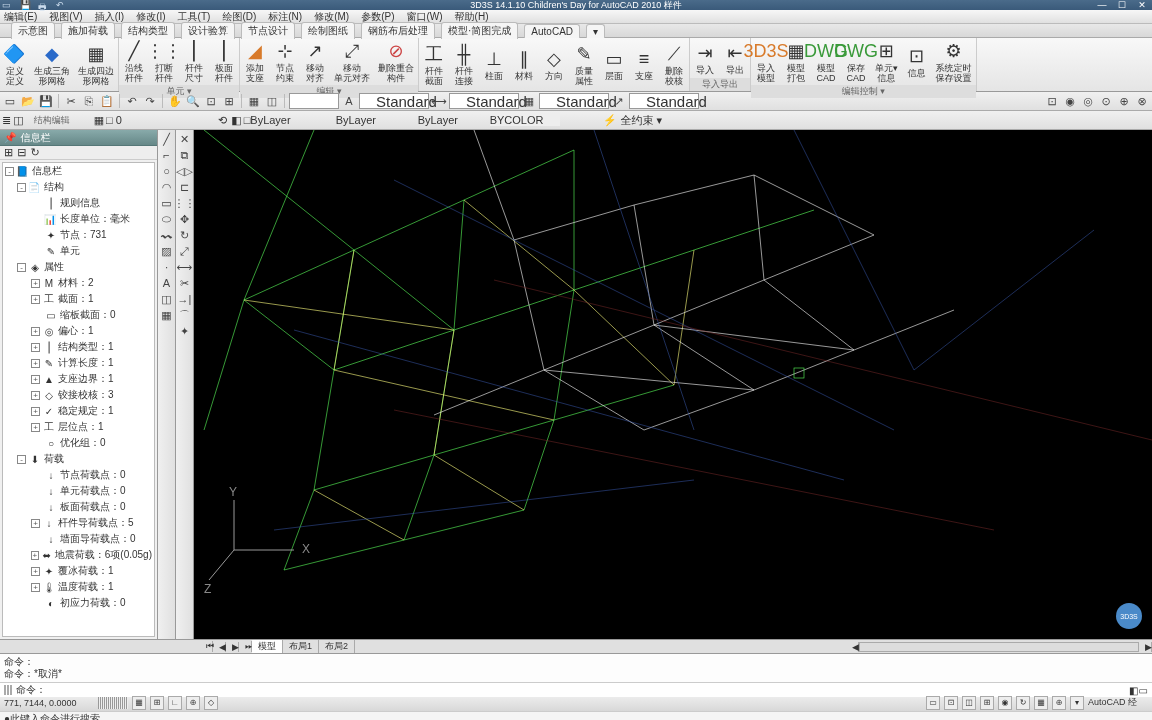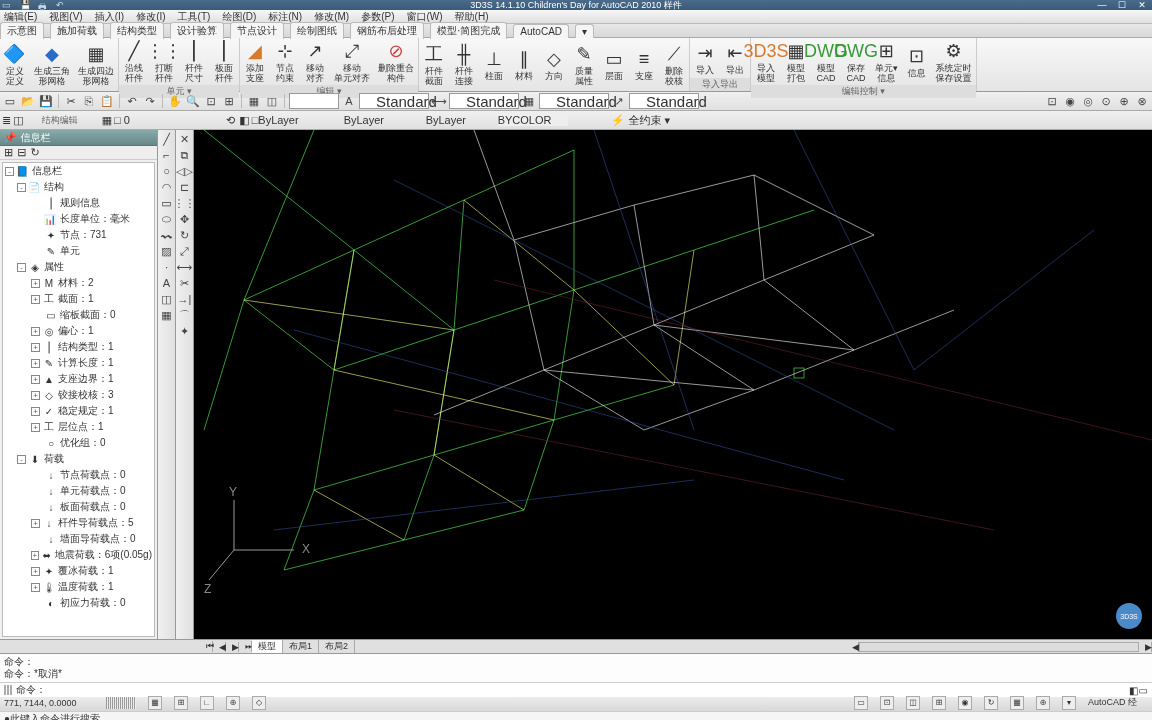--- a/index.html
+++ b/index.html
@@ -11,21 +11,21 @@
 .titlebar .qat span { width: 14px; height: 10px; color: #cde; font-size: 9px; }
 .titlebar .wincontrols { position: absolute; right: 0; display: flex; }
 .titlebar .wincontrols span { width: 20px; text-align: center; font-size: 9px; }
 .titlebar .title { font-size: 9px; }
 
 
 .menubar { height: 14px; background: linear-gradient(#f7f7f7, #e0e0e0); display: flex; align-items: center; padding: 0 4px; gap: 12px; border-bottom: 1px solid #bbb; }
 .menubar span { font-size: 10px; color: #333; }
 
 
-.tabstrip { height: 14px; background: linear-gradient(#e8e8e8, #d8d8d8); display: flex; align-items: center; padding: 0 0; gap: 6px; border-bottom: 1px solid #aaa; }
+.tabstrip { height: 14px; background: linear-gradient(#e8e8e8, #d8d8d8); display: flex; align-items: center; padding: 0 11px; gap: 6px; border-bottom: 1px solid #aaa; }
 .tabstrip span { font-size: 10px; padding: 1px 6px; background: #f5f5f5; border: 1px solid #bbb; border-bottom: none; border-radius: 3px 3px 0 0; }
 
 
 .ribbon { height: 54px; background: linear-gradient(#f8f8f8, #e5e5e5); display: flex; border-bottom: 1px solid #999; }
 .ribbon-group { border-right: 1px solid #ccc; display: flex; flex-direction: column; }
 .ribbon-row { display: flex; align-items: center; flex: 1; }
 .ribbon-btn { display: flex; flex-direction: column; align-items: center; justify-content: center; padding: 2px 4px; gap: 1px; min-width: 28px; }
 .ribbon-btn .ico { width: 22px; height: 22px; display: flex; align-items: center; justify-content: center; font-size: 18px; }
 .ribbon-btn .lbl { font-size: 9px; text-align: center; line-height: 10px; white-space: nowrap; }
 .ribbon-group-label { font-size: 9px; text-align: center; color: #666; background: #ddd; padding: 0 2px; }
@@ -64,21 +64,21 @@
 .modeltabs .scroll { width: 12px; text-align: center; }
 
 
 .cmdarea { height: 40px; background: #15803d; border-top: 1px solid #999; display: flex; flex-direction: column; font-size: 10px; }
 .cmdhist { flex: 1; background: #fdfdfd; padding: 2px 4px; border-bottom: 1px solid #ccc; color: #333; line-height: 12px; }
 .cmdline { height: 14px; display: flex; align-items: center; background: #fff; padding: 0 4px; }
 .cmdline .handle { display: flex; gap: 1px; margin-right: 4px; }
 .cmdline .handle i { width: 2px; height: 10px; background: #aaa; }
 
 
-.statusbar { height: 18px; background: linear-gradient(#f0f0f0, #d8d8d8); border-top: 1px solid #999; display: flex; align-items: center; font-size: 9px; gap: 12px; padding: 0 4px; }
+.statusbar { height: 18px; background: linear-gradient(#f0f0f0, #d8d8d8); border-top: 1px solid #999; display: flex; align-items: center; font-size: 9px; gap: 4px; padding: 0 4px; }
 .statusbar .coords { width: 90px; }
 .statusbar .spacer { flex: 1; }
 .sbtn { width: 14px; height: 14px; border: 1px solid #aaa; background: #eee; font-size: 8px; display: inline-flex; align-items: center; justify-content: center; }
 
 .auxbar { height: 14px; background: #f5f5f5; border-top: 1px solid #ccc; font-size: 10px; padding: 0 4px; display: flex; align-items: center; }
 
 
 .c-blue { color: #2a6ac9; }
 .c-red { color: #c44; }
 .c-green { color: #3a9a3a; }
@@ -316,21 +316,21 @@
   <span class="tbtn">◎</span>
   <span class="tbtn">⊙</span>
   <span class="tbtn">⊕</span>
   <span class="tbtn">⊗</span>
 </div>
 
 <div class="toolbars2">
   <span class="tbtn">≣</span>
   <span class="tbtn">◫</span>
   <span class="tsep"></span>
-  <span style="font-size:9px;color:#666;margin-left:14px">结构编辑</span>
+  <span style="font-size:9px;color:#666;margin-left:6px">结构编辑</span>
   <span style="flex:0 0 20px"></span>
   <span class="tbtn">▦</span>
   <span class="tcombo" style="width:110px">□ 0</span>
   <span class="tbtn">⟲</span>
   <span class="tsep"></span>
   <span class="tbtn">◧</span>
   <span class="tcombo" style="width:90px">□ByLayer</span>
   <span class="tcombo" style="width:80px">ByLayer</span>
   <span class="tcombo" style="width:70px">ByLayer</span>
   <span class="tcombo" style="width:70px;background:#eee">BYCOLOR</span>

